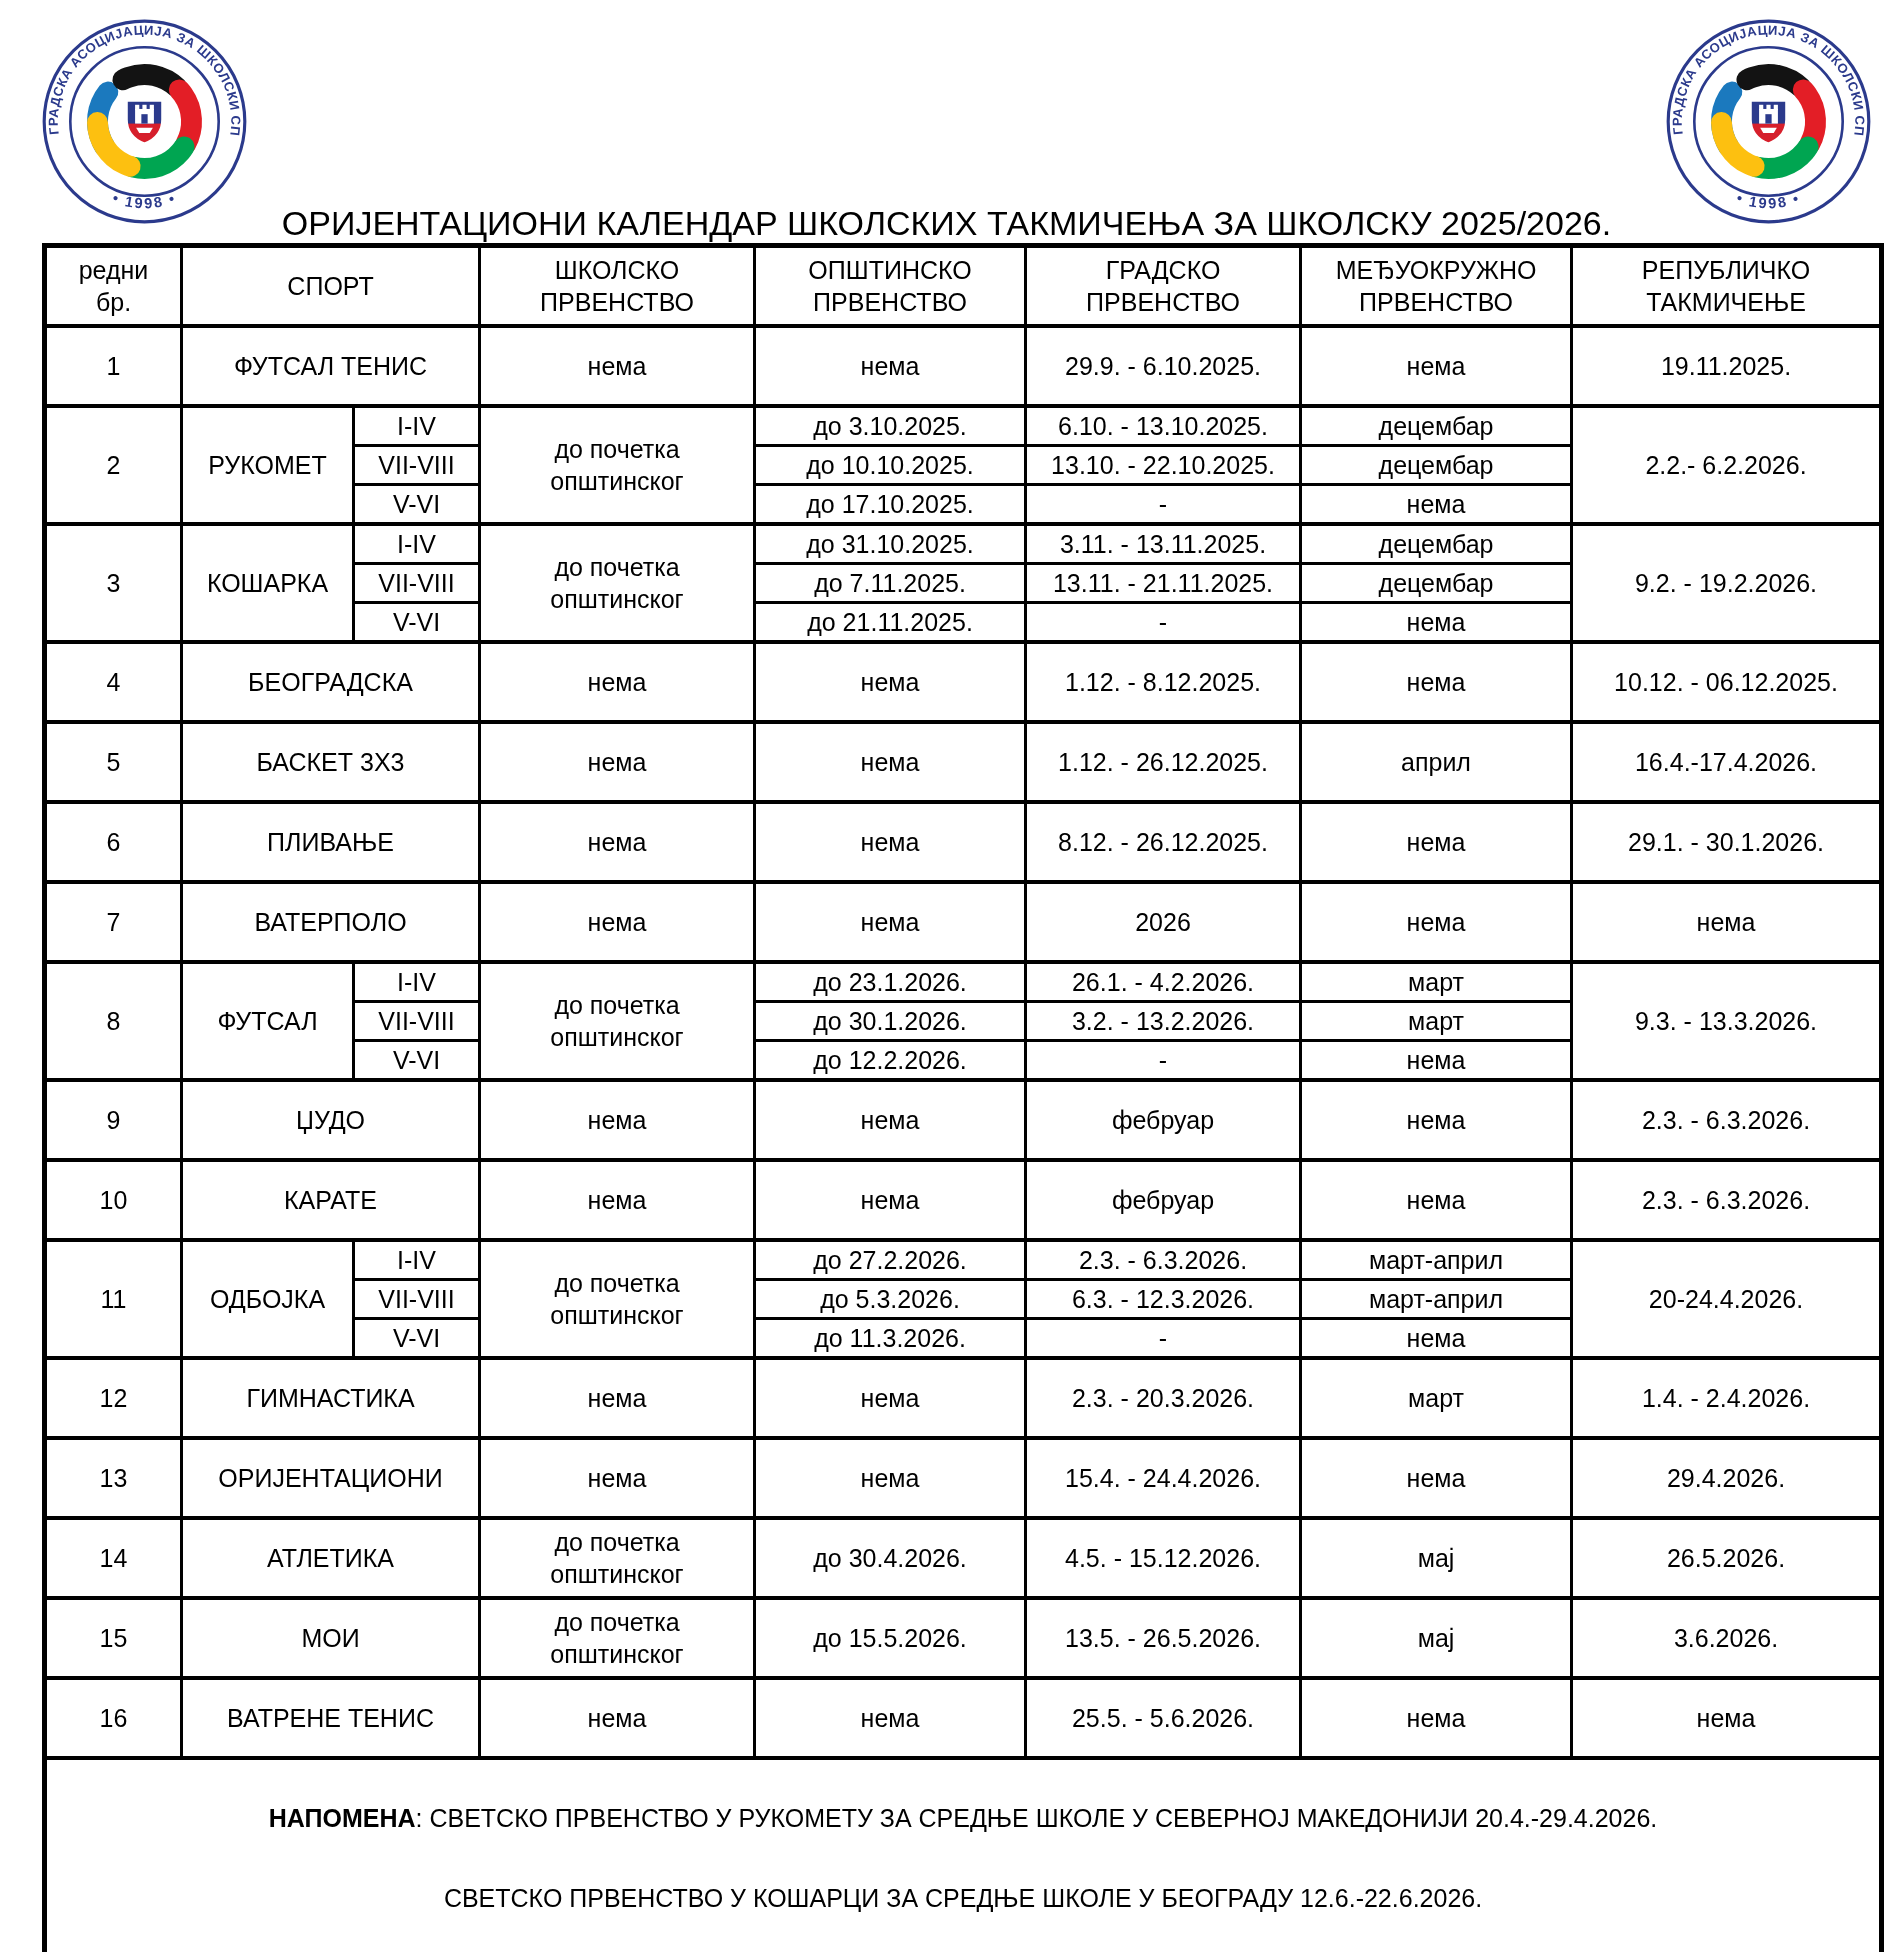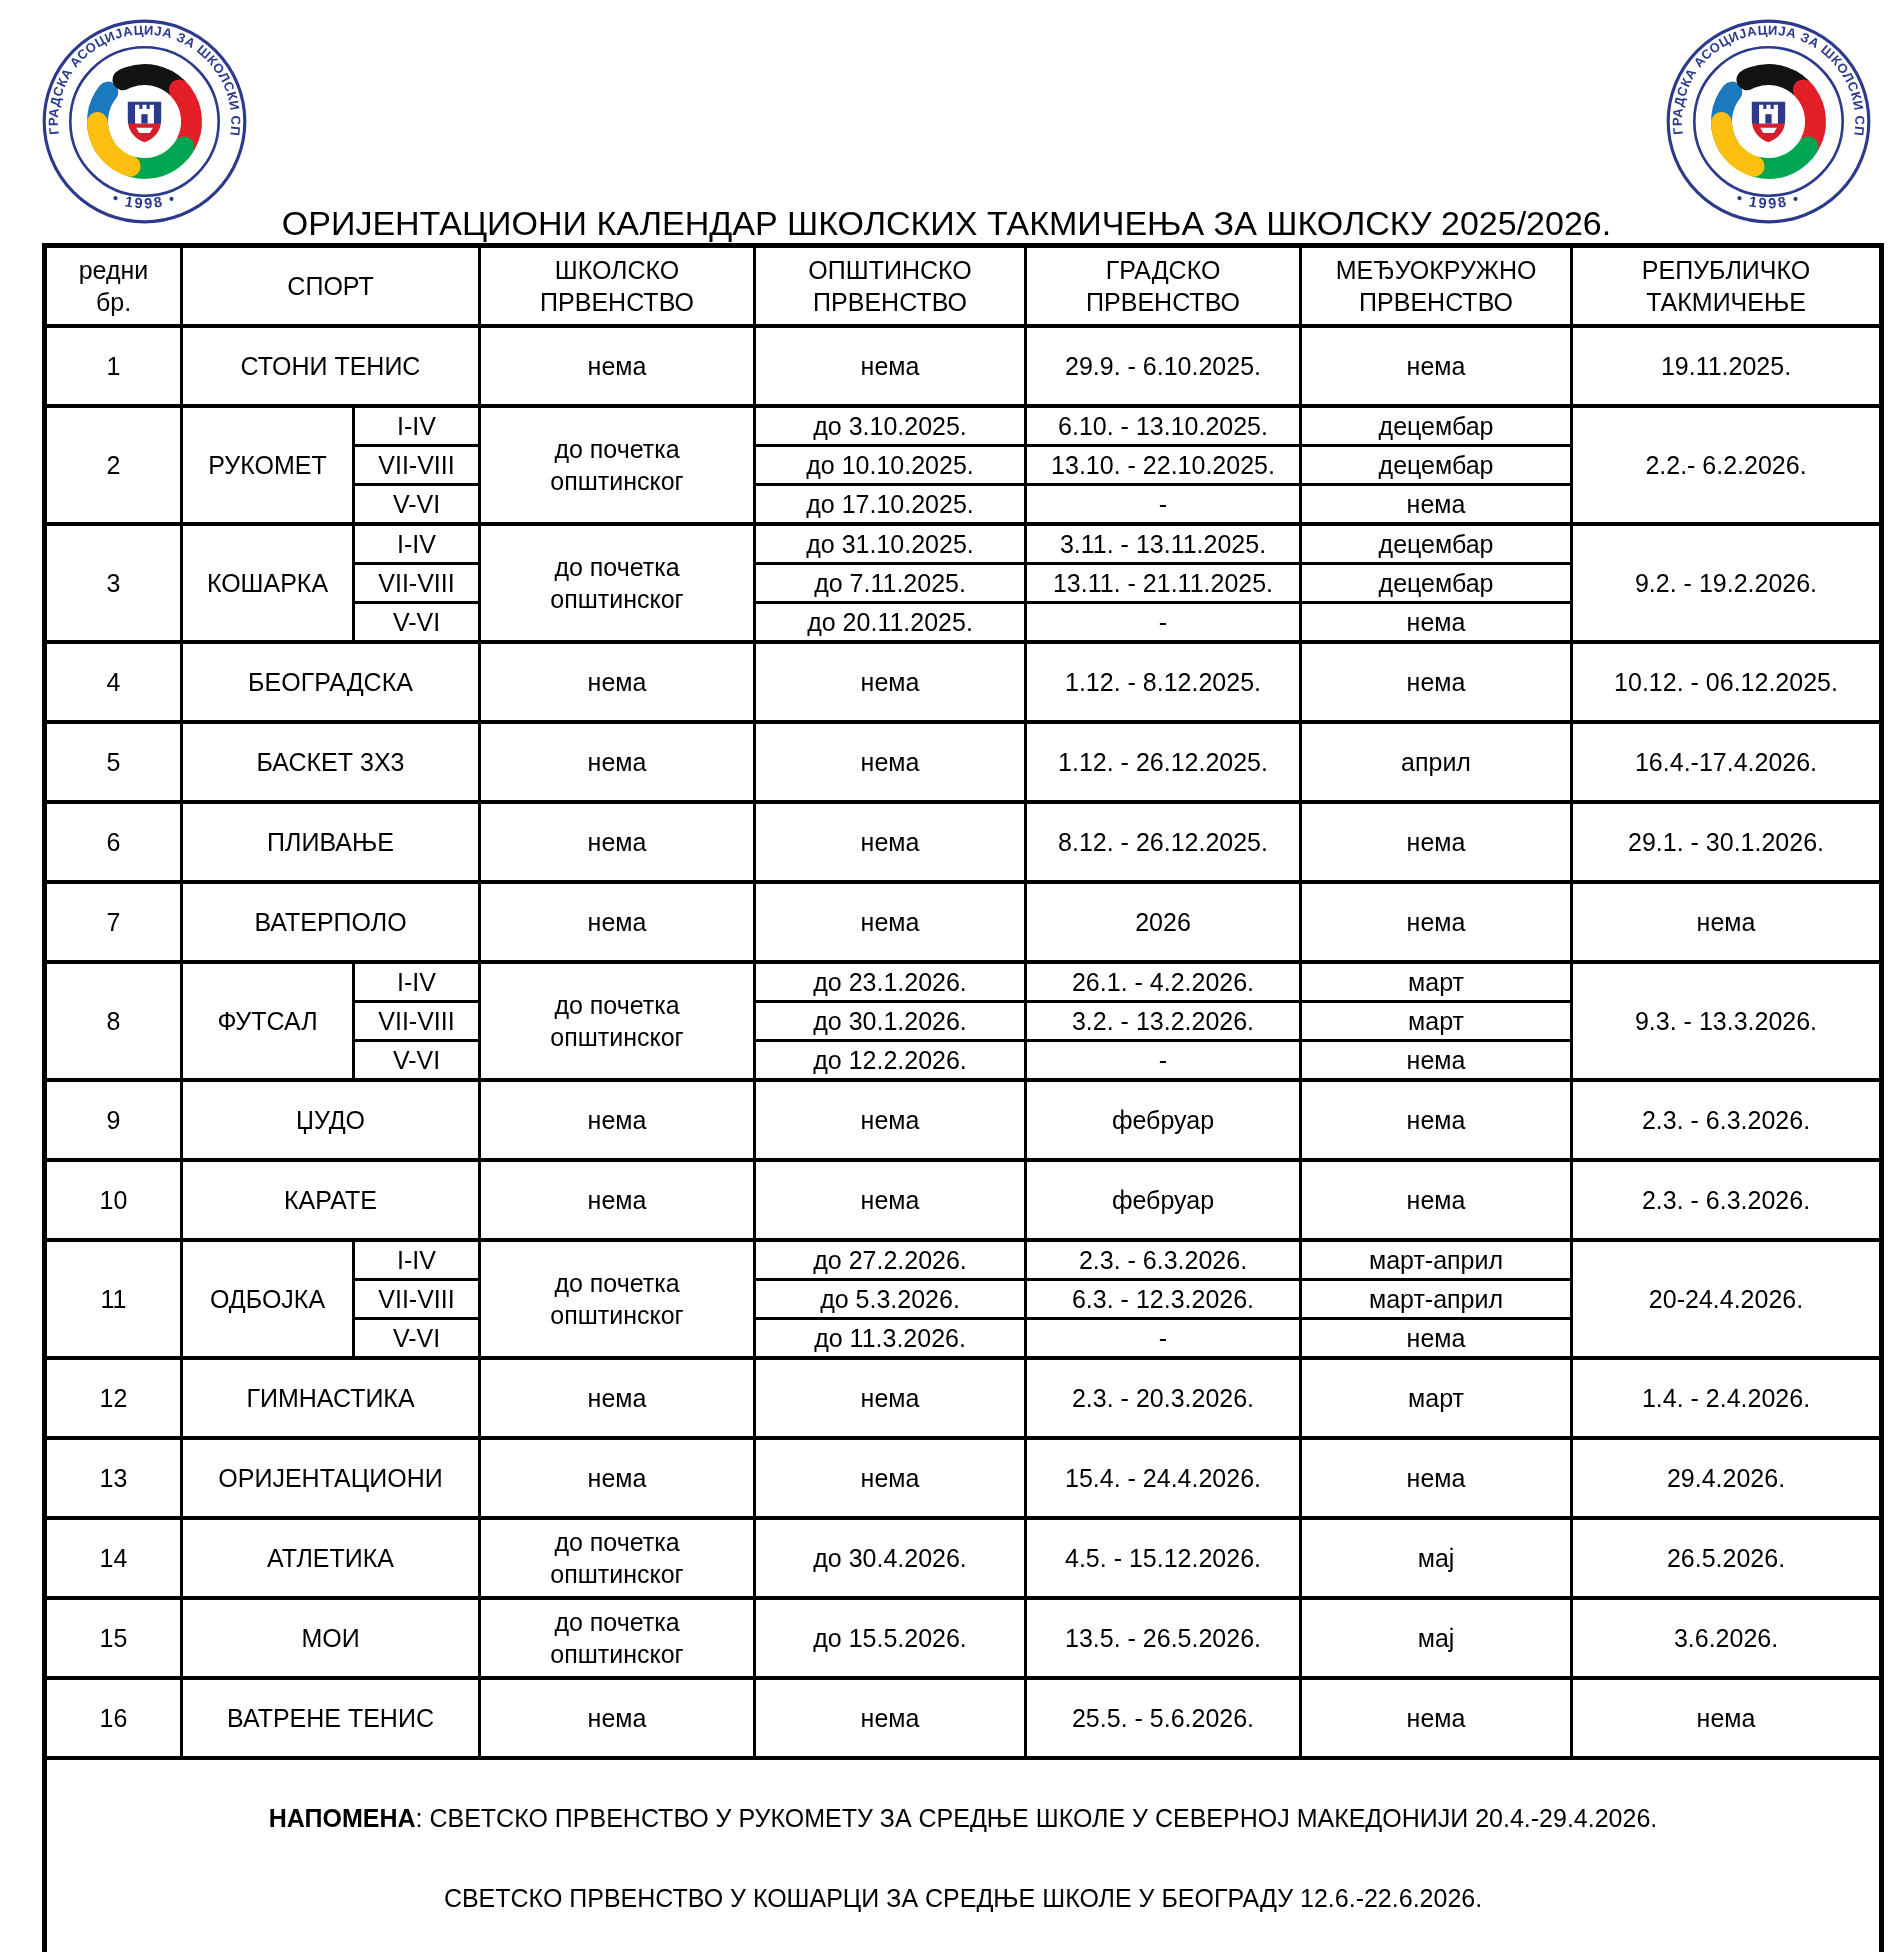--- a/index.html
+++ b/index.html
@@ -149,21 +149,21 @@
       <td>ГРАДСКО
 ПРВЕНСТВО</td>
       <td>МЕЂУОКРУЖНО
 ПРВЕНСТВО</td>
       <td>РЕПУБЛИЧКО
 ТАКМИЧЕЊЕ</td>
     </tr>
 
     <tr class="single major">
       <td>1</td>
-      <td colspan="2">СТОНИ ТЕНИС</td>
+      <td colspan="2">ФУТСАЛ ТЕНИС</td>
       <td>нема</td>
       <td>нема</td>
       <td>29.9. - 6.10.2025.</td>
       <td>нема</td>
       <td>19.11.2025.</td>
     </tr>
 
     <tr class="sub major">
       <td rowspan="3">2</td>
       <td rowspan="3">РУКОМЕТ</td>
@@ -200,21 +200,21 @@
       <td rowspan="3">9.2. - 19.2.2026.</td>
     </tr>
     <tr class="sub">
       <td>VII-VIII</td>
       <td>до 7.11.2025.</td>
       <td>13.11. - 21.11.2025.</td>
       <td>децембар</td>
     </tr>
     <tr class="sub">
       <td>V-VI</td>
-      <td>до 20.11.2025.</td>
+      <td>до 21.11.2025.</td>
       <td>-</td>
       <td>нема</td>
     </tr>
 
     <tr class="single major">
       <td>4</td>
       <td colspan="2">БЕОГРАДСКА</td>
       <td>нема</td>
       <td>нема</td>
       <td>1.12. - 8.12.2025.</td>

